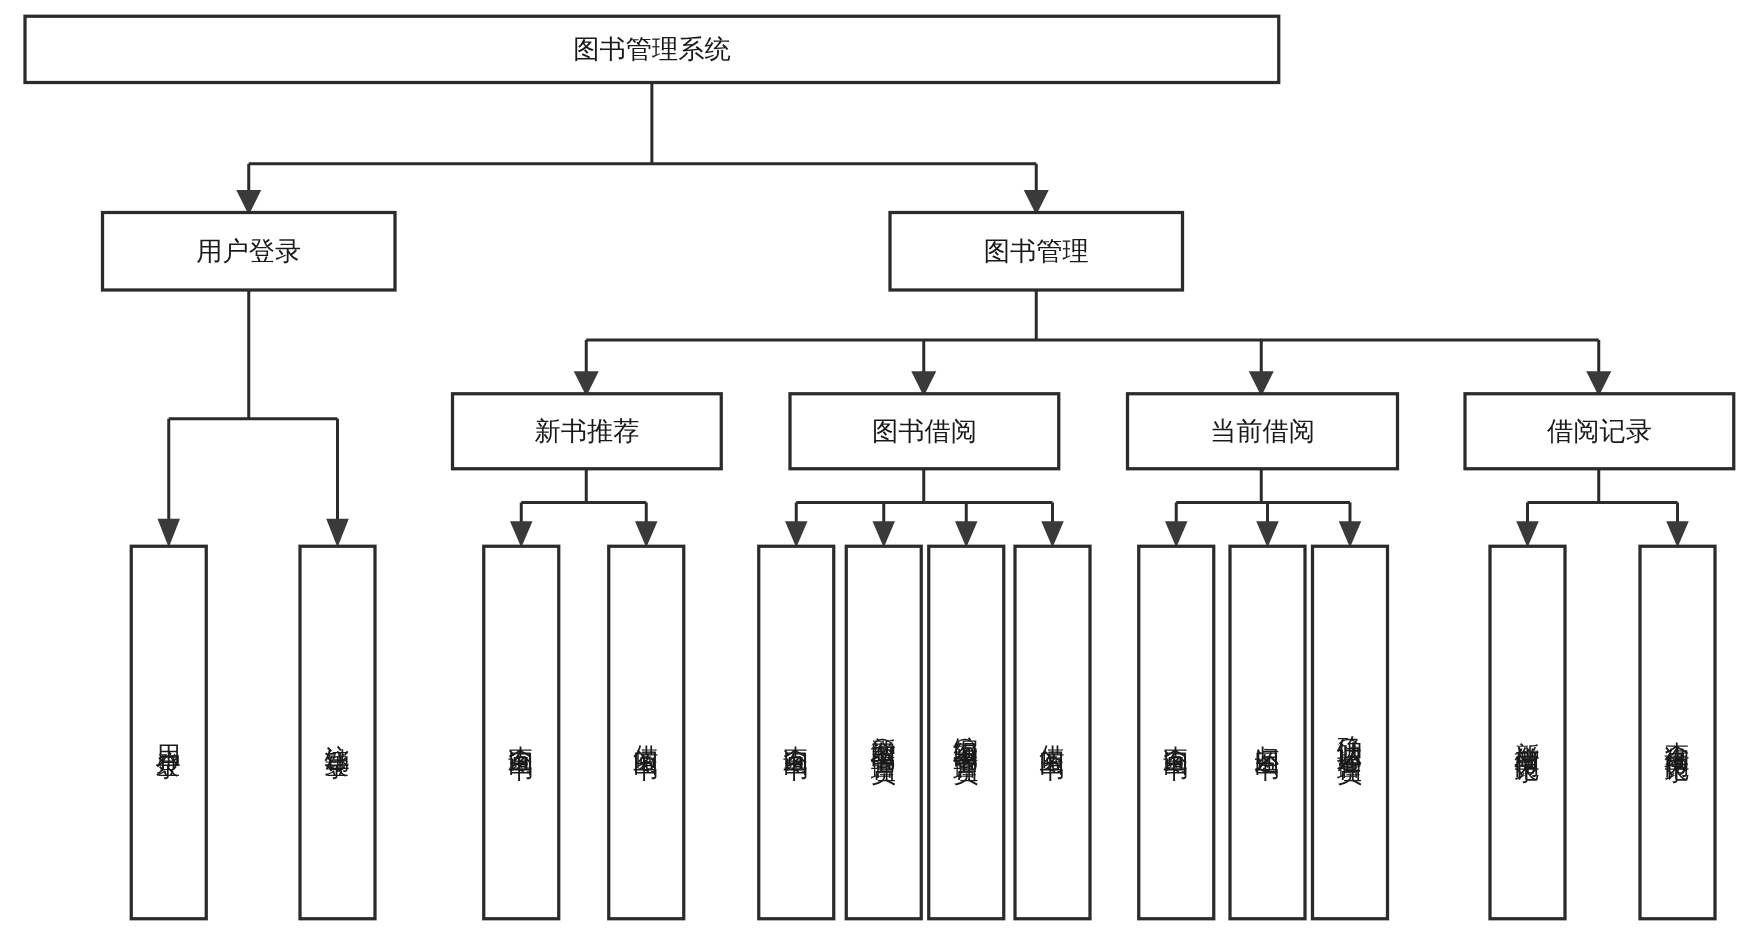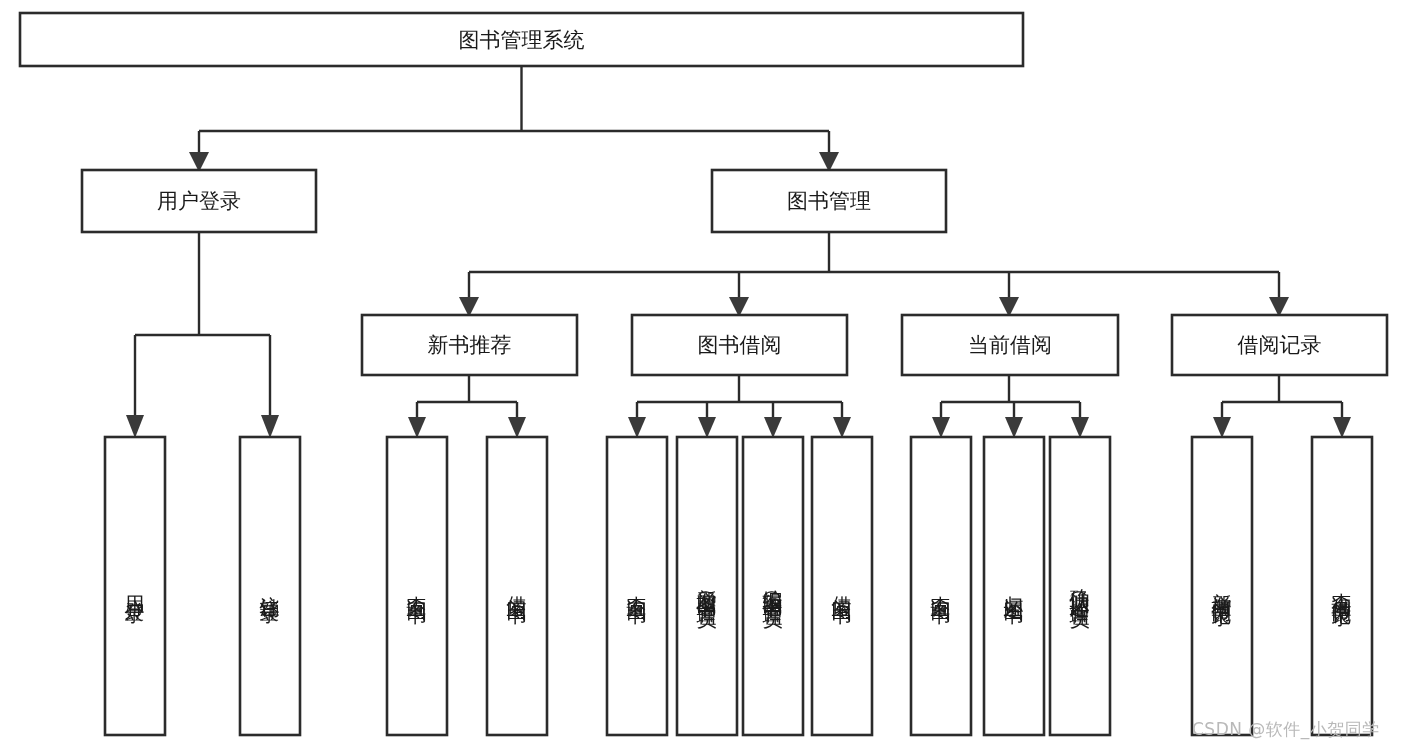--- a/index.html
+++ b/index.html
@@ -240,15 +240,14 @@
   <div class="leaf-box" style="left:1050px; top:437px; width:60px; height:298px;">
     <span class="leaf-label">确认归还（管理员）</span>
   </div>
   <div class="leaf-box" style="left:1192px; top:437px; width:60px; height:298px;">
     <span class="leaf-label">新增借阅记录</span>
   </div>
   <div class="leaf-box" style="left:1312px; top:437px; width:60px; height:298px;">
     <span class="leaf-label">查询借阅记录</span>
   </div>
 
-  <div class="watermark" style="left:1192px; top:718px;">CSDN @软件_小贺同学</div>
 
 </div>
 
 </body></html>

